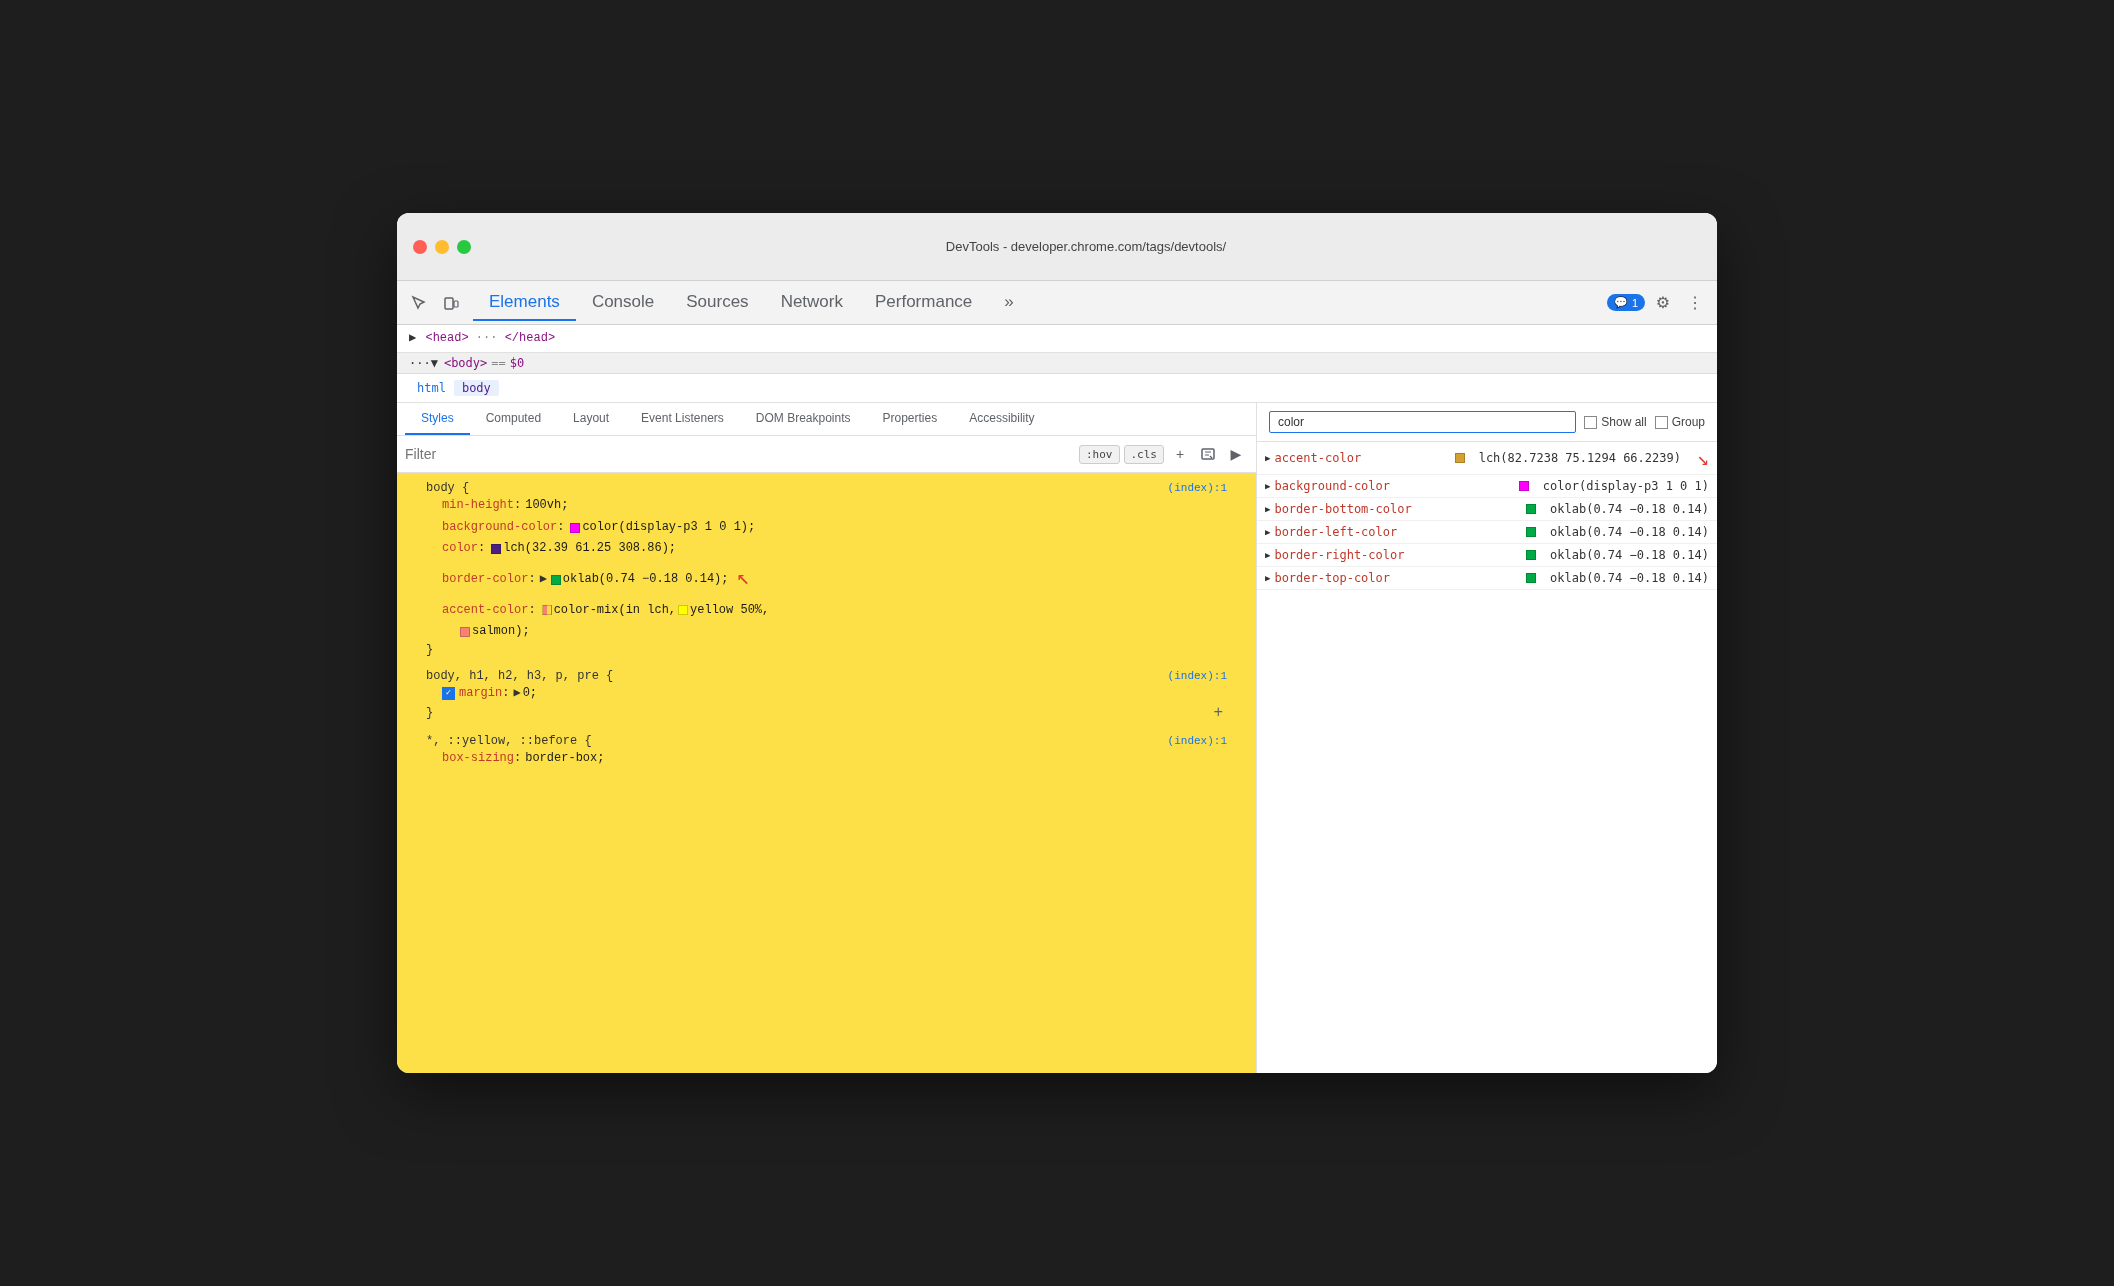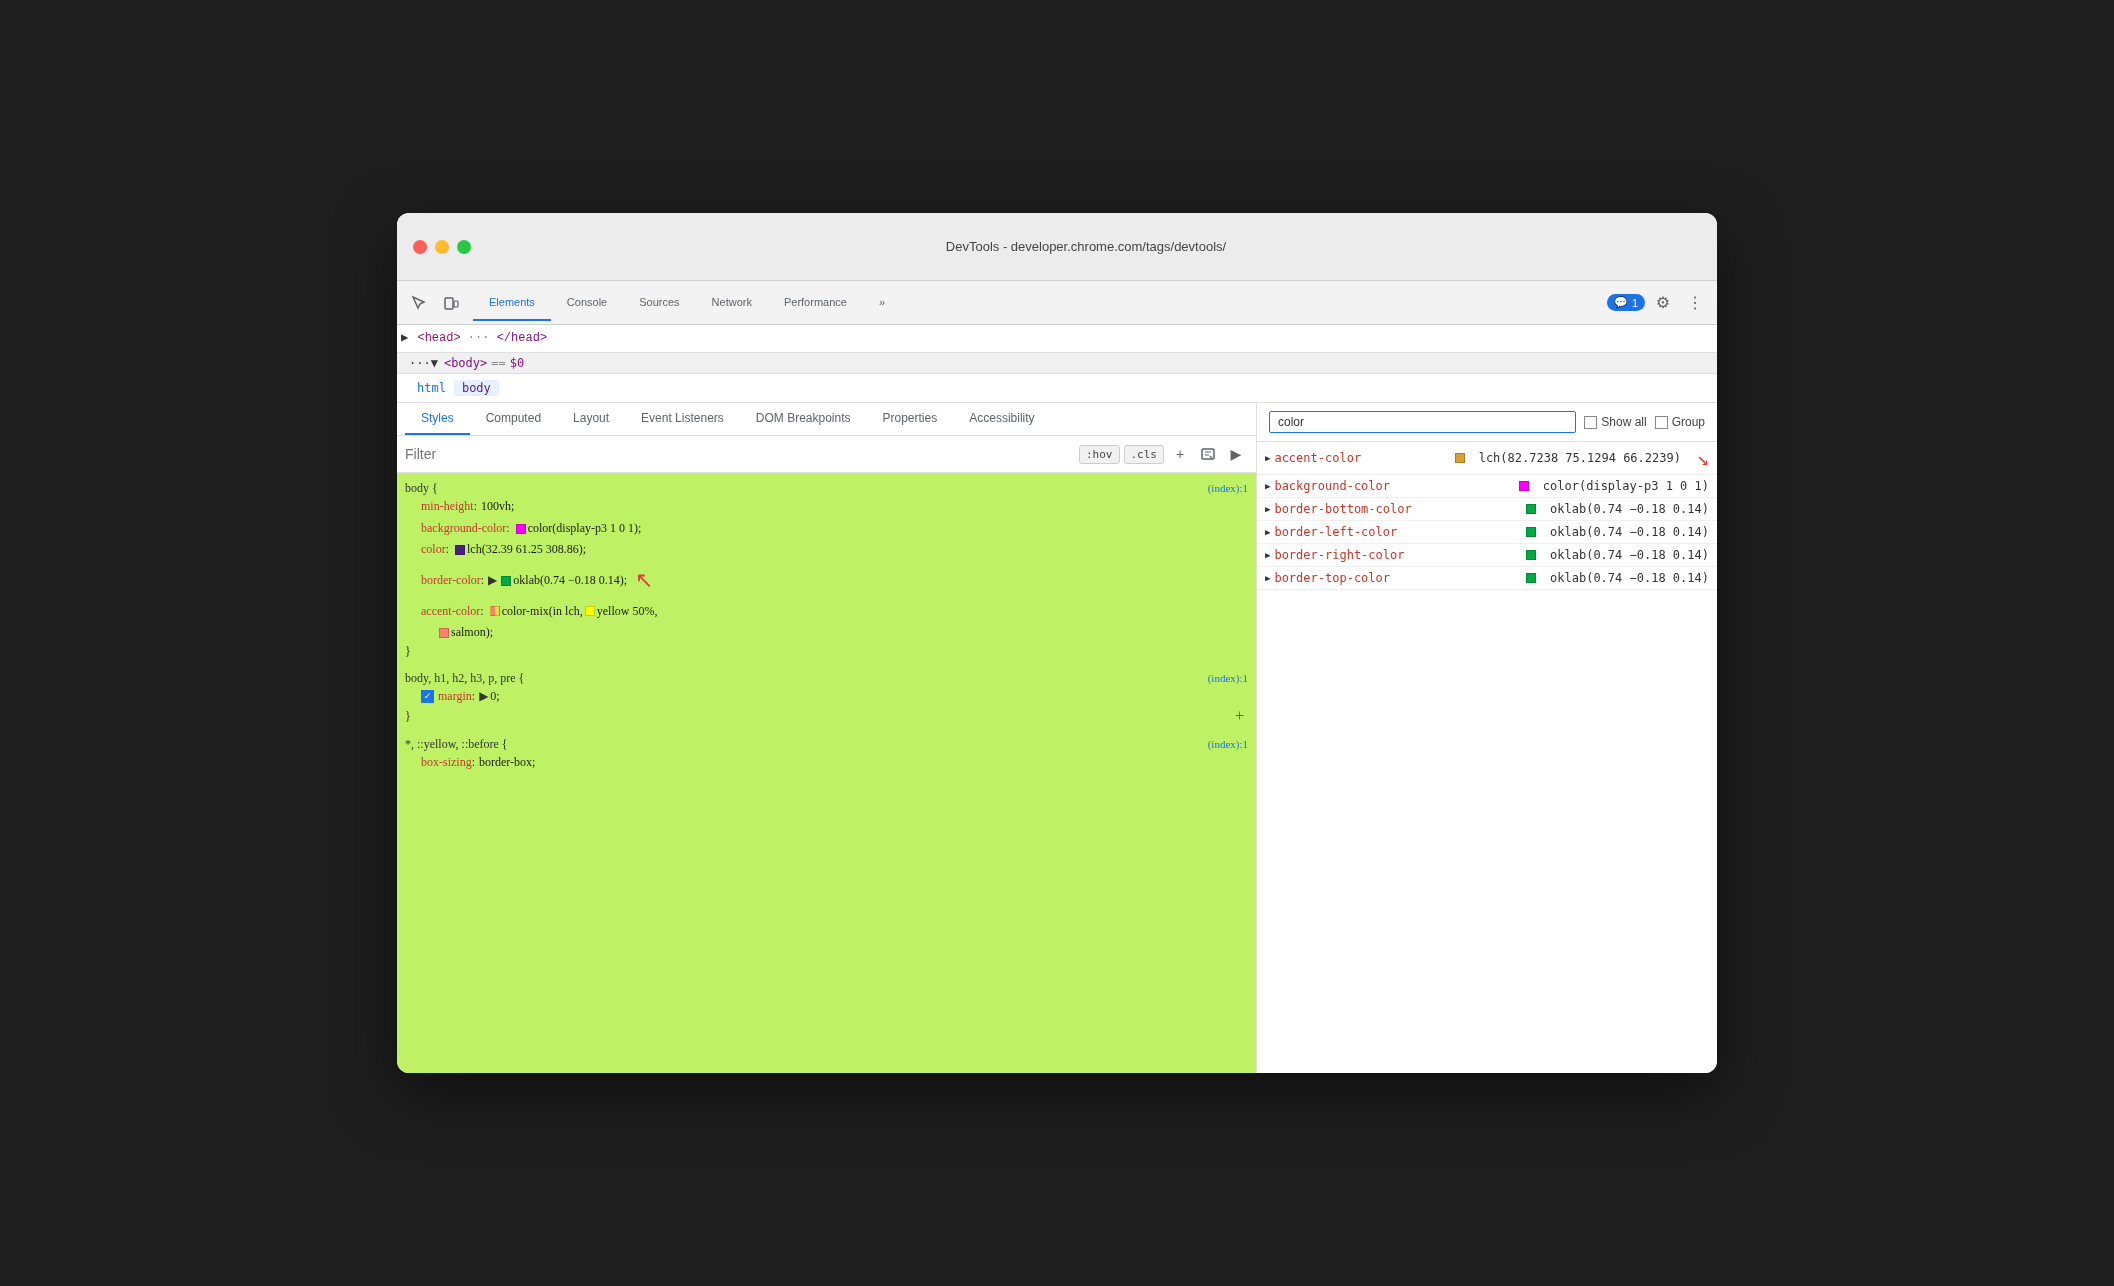--- a/index.html
+++ b/index.html
@@ -80,21 +80,21 @@
       display: flex;
       align-items: center;
       gap: 0;
       flex: 1;
     }
     .toolbar-tab {
       padding: 0 16px;
       height: 36px;
       display: flex;
       align-items: center;
-      font-size: 11px;
+      font-size: 17px;
       color: #5f6368;
       cursor: pointer;
       border-bottom: 2px solid transparent;
       white-space: nowrap;
     }
     .toolbar-tab.active {
       color: #1a73e8;
       border-bottom: 2px solid #1a73e8;
       font-weight: 500;
     }
@@ -119,21 +119,21 @@
       width: 28px; height: 28px;
       display: flex; align-items: center; justify-content: center;
       cursor: pointer; color: #5f6368; font-size: 16px;
       border-radius: 4px;
     }
 
     
     .dom-area {
       background: #fff;
       border-bottom: 1px solid #e0e0e0;
-      padding: 4px 4px;
+      padding: 4px 12px;
       flex-shrink: 0;
     }
     .dom-line {
       font-family: 'Menlo', 'Monaco', 'Courier New', monospace;
       font-size: 12px;
       color: #333;
       line-height: 1.6;
     }
     .dom-tag { color: #881280; }
     .dom-triangle { color: #333; margin-right: 2px; }
@@ -243,24 +243,24 @@
       display: flex; align-items: center; justify-content: center;
       cursor: pointer; color: #5f6368;
       border-radius: 3px;
       font-size: 14px;
     }
 
     
     .css-rules {
       flex: 1;
       overflow-y: auto;
-      padding: 8px 8px;
-      font-family: Liberation Serif, serif;
-      font-size: 12px;
-      background: #bef264;
+      padding: 8px 29px;
+      font-family: Liberation Mono, monospace;
+      font-size: 12px;
+      background: #fde047;
     }
     .rule-block {
       margin-bottom: 12px;
     }
     .rule-header {
       display: flex;
       justify-content: space-between;
       align-items: baseline;
     }
     .rule-selector {

